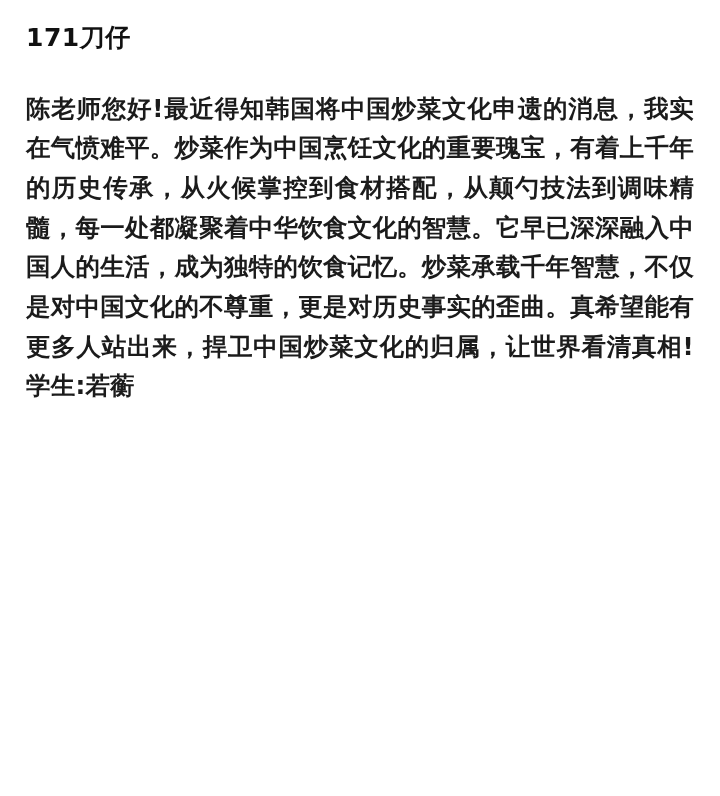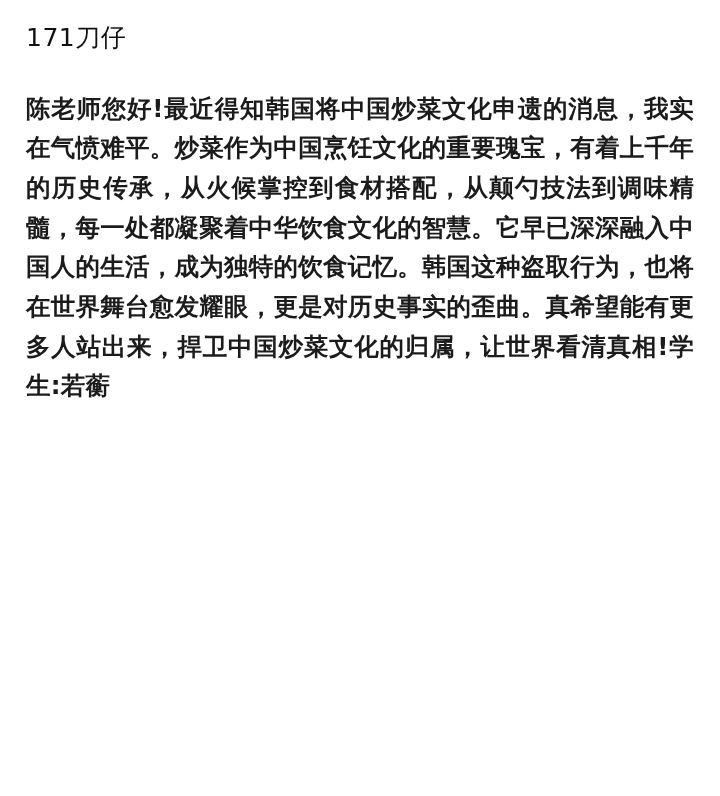--- a/index.html
+++ b/index.html
@@ -17,21 +17,21 @@
   .page {
     width: 720px;
     height: 796px;
     box-sizing: border-box;
     padding: 22px 26px 10px 26px;
     background: #ffffff;
     overflow: hidden;
   }
   .title {
     font-size: 25px;
-    font-weight: 400;
+    font-weight: 700;
     line-height: 1.3;
     color: #111111;
     margin: 0 0 34px 0;
     letter-spacing: 0.5px;
   }
   .body-block {
     font-size: 24.5px;
     font-weight: 600;
     line-height: 1.62;
     color: #1b1b1b;
@@ -43,14 +43,14 @@
   }
   .body-block:last-child {
     margin-bottom: 0;
   }
 </style>
 </head>
 <body>
 
 <div class="page">
   <h1 class="title">171刀仔</h1>
-  <p class="body-block">陈老师您好!最近得知韩国将中国炒菜文化申遗的消息，我实在气愤难平。炒菜作为中国烹饪文化的重要瑰宝，有着上千年的历史传承，从火候掌控到食材搭配，从颠勺技法到调味精髓，每一处都凝聚着中华饮食文化的智慧。它早已深深融入中国人的生活，成为独特的饮食记忆。韩国这种盗取行为，也将在世界舞台愈发耀眼，更是对历史事实的歪曲。真希望能有更多人站出来，捍卫中国炒菜文化的归属，让世界看清真相!学生:若蘅</p>
+  <p class="body-block">陈老师您好!最近得知韩国将中国炒菜文化申遗的消息，我实在气愤难平。炒菜作为中国烹饪文化的重要瑰宝，有着上千年的历史传承，从火候掌控到食材搭配，从颠勺技法到调味精髓，每一处都凝聚着中华饮食文化的智慧。它早已深深融入中国人的生活，成为独特的饮食记忆。炒菜承载千年智慧，不仅是对中国文化的不尊重，更是对历史事实的歪曲。真希望能有更多人站出来，捍卫中国炒菜文化的归属，让世界看清真相!学生:若蘅</p>
 </div>
 
 </body></html>

